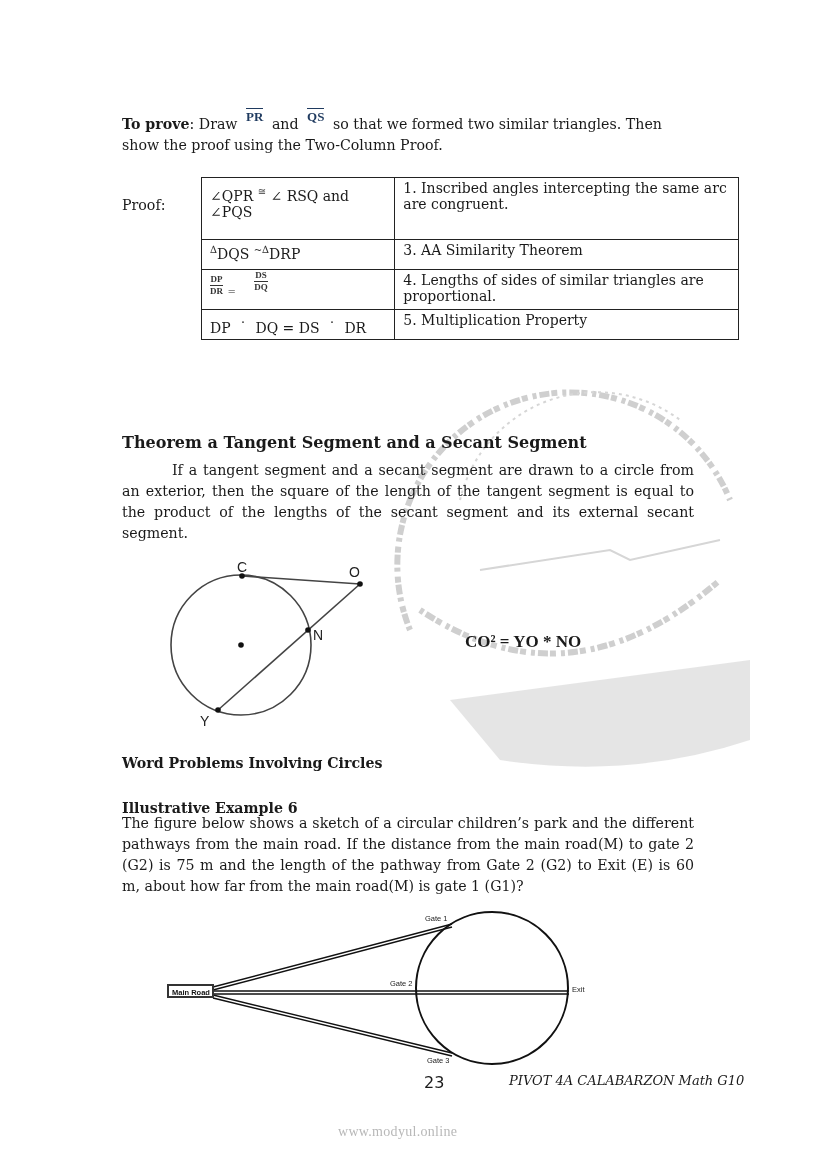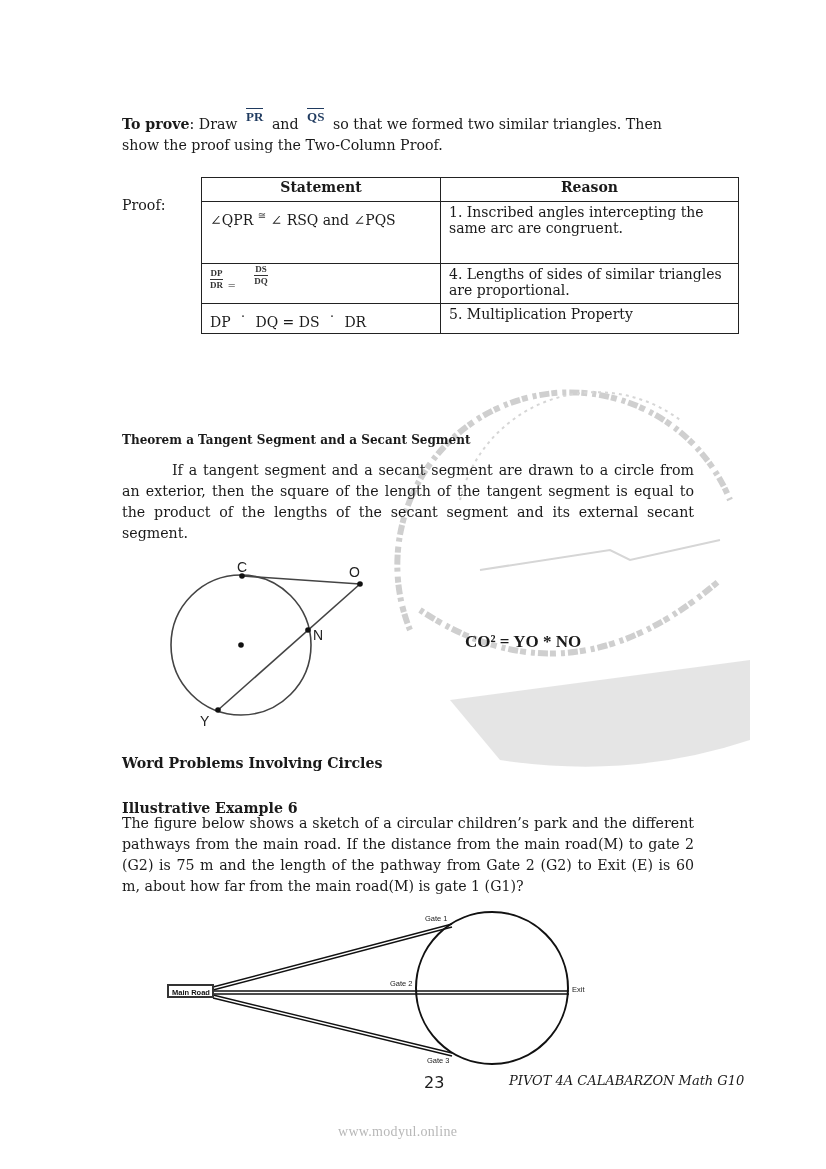--- a/index.html
+++ b/index.html
@@ -18,21 +18,21 @@
   #proof-label { left:122px; top:195px; }
   table.proof { position:absolute; left:201px; top:177px; width:538px; border-collapse:collapse;
                 font-family:"DejaVu Serif", serif; font-size:14px; }
   table.proof td, table.proof th { border:1.5px solid #222; vertical-align:top; padding:2px 8px 0 8px; }
   table.proof th { font-weight:bold; font-size:14px; text-align:center; height:22px; padding-top:1px; }
   .col-st { width:222px; }
   .sym-small { font-size:10px; position:relative; top:-6px; color:#333; }
   .frac { display:inline-block; font-size:9px; font-weight:bold; font-family:"Liberation Serif", serif; text-align:center; vertical-align:top; line-height:11px; color:#333; }
   .frac .num { border-bottom:1.2px solid #333; display:block;text-align:center; }
 
-  #theorem-title { left:122px; top:433px; font-weight:bold; font-size:12px; }
+  #theorem-title { left:122px; top:433px; font-weight:bold; font-size:16px; }
   #theorem-body { left:122px; top:460px; width:572px; text-align:justify; }
   #theorem-body .indent { display:inline-block; width:50px; }
 
   #formula { left:465px; top:632px; font-family:"Liberation Serif", serif; font-weight:bold; font-size:17px;text-align:center; }
 
   #wp-title { left:122px; top:755px; font-weight:bold; font-size:14.2px; }
   #ex-title { left:122px; top:800px; font-weight:bold; font-size:14.2px; }
   #ex-body { left:122px; top:813px; width:572px; text-align:justify; }
 
   #page-num { left:424px; top:1073px; font-family:"DejaVu Sans", sans-serif; font-size:16px; }
@@ -59,31 +59,34 @@
   <span class="over">PR</span>
   <span>and</span>
   <span class="over">QS</span>
   <span>so that we formed two similar triangles. Then show the proof using the Two-Column Proof.</span>
 </div>
 
 <div id="proof-label" class="abs p">Proof:</div>
 
 <table class="proof">
   <tbody>
-      <tr>
-    <th class="col-st">Statement</th>
-    <th>Reason</th>
-  </tr>
   <tr style="height:62px">
     <td style="padding-top:10px">
       <span>∠QPR</span>
       <span class="sym-small">≅</span>
       <span>∠ RSQ and ∠PQS</span>
     </td>
     <td>1. Inscribed angles intercepting the same arc are congruent.</td>
+  </tr>
+  <tr style="height:30px">
+    <td style="padding-top:6px">
+      <span class="sym-small">∆</span><span>DQS</span>
+      <span class="sym-small">~∆</span><span>DRP</span>
+    </td>
+    <td>3. AA Similarity Theorem</td>
   </tr>
   <tr style="height:40px">
     <td style="padding-top:4px">
       <span class="frac">
         <span class="num">DP</span>
         <span>DR</span>
       </span>
       <span style="font-size:10px;position:relative;top:8px">=</span>
       <span class="frac" style="margin-left:14px;position:relative;top:-4px">
         <span class="num">DS</span>

